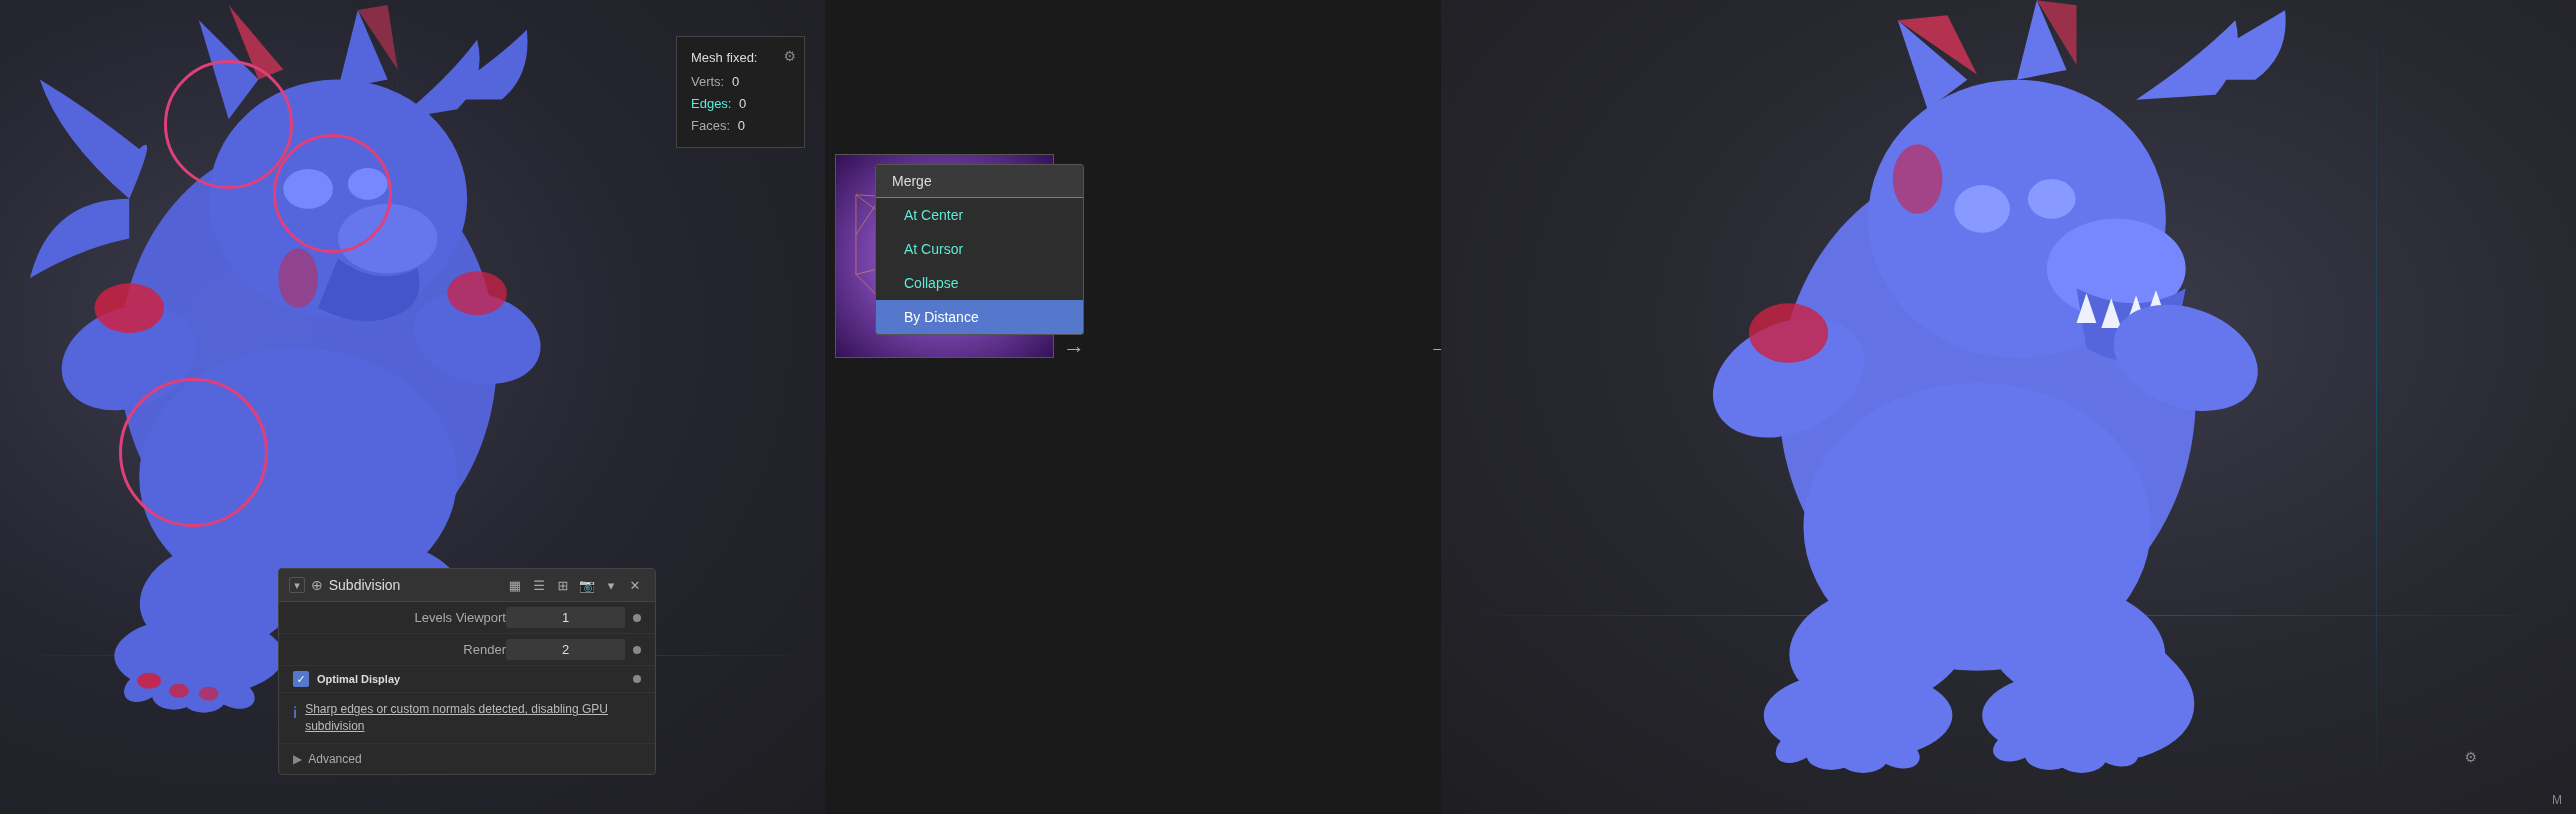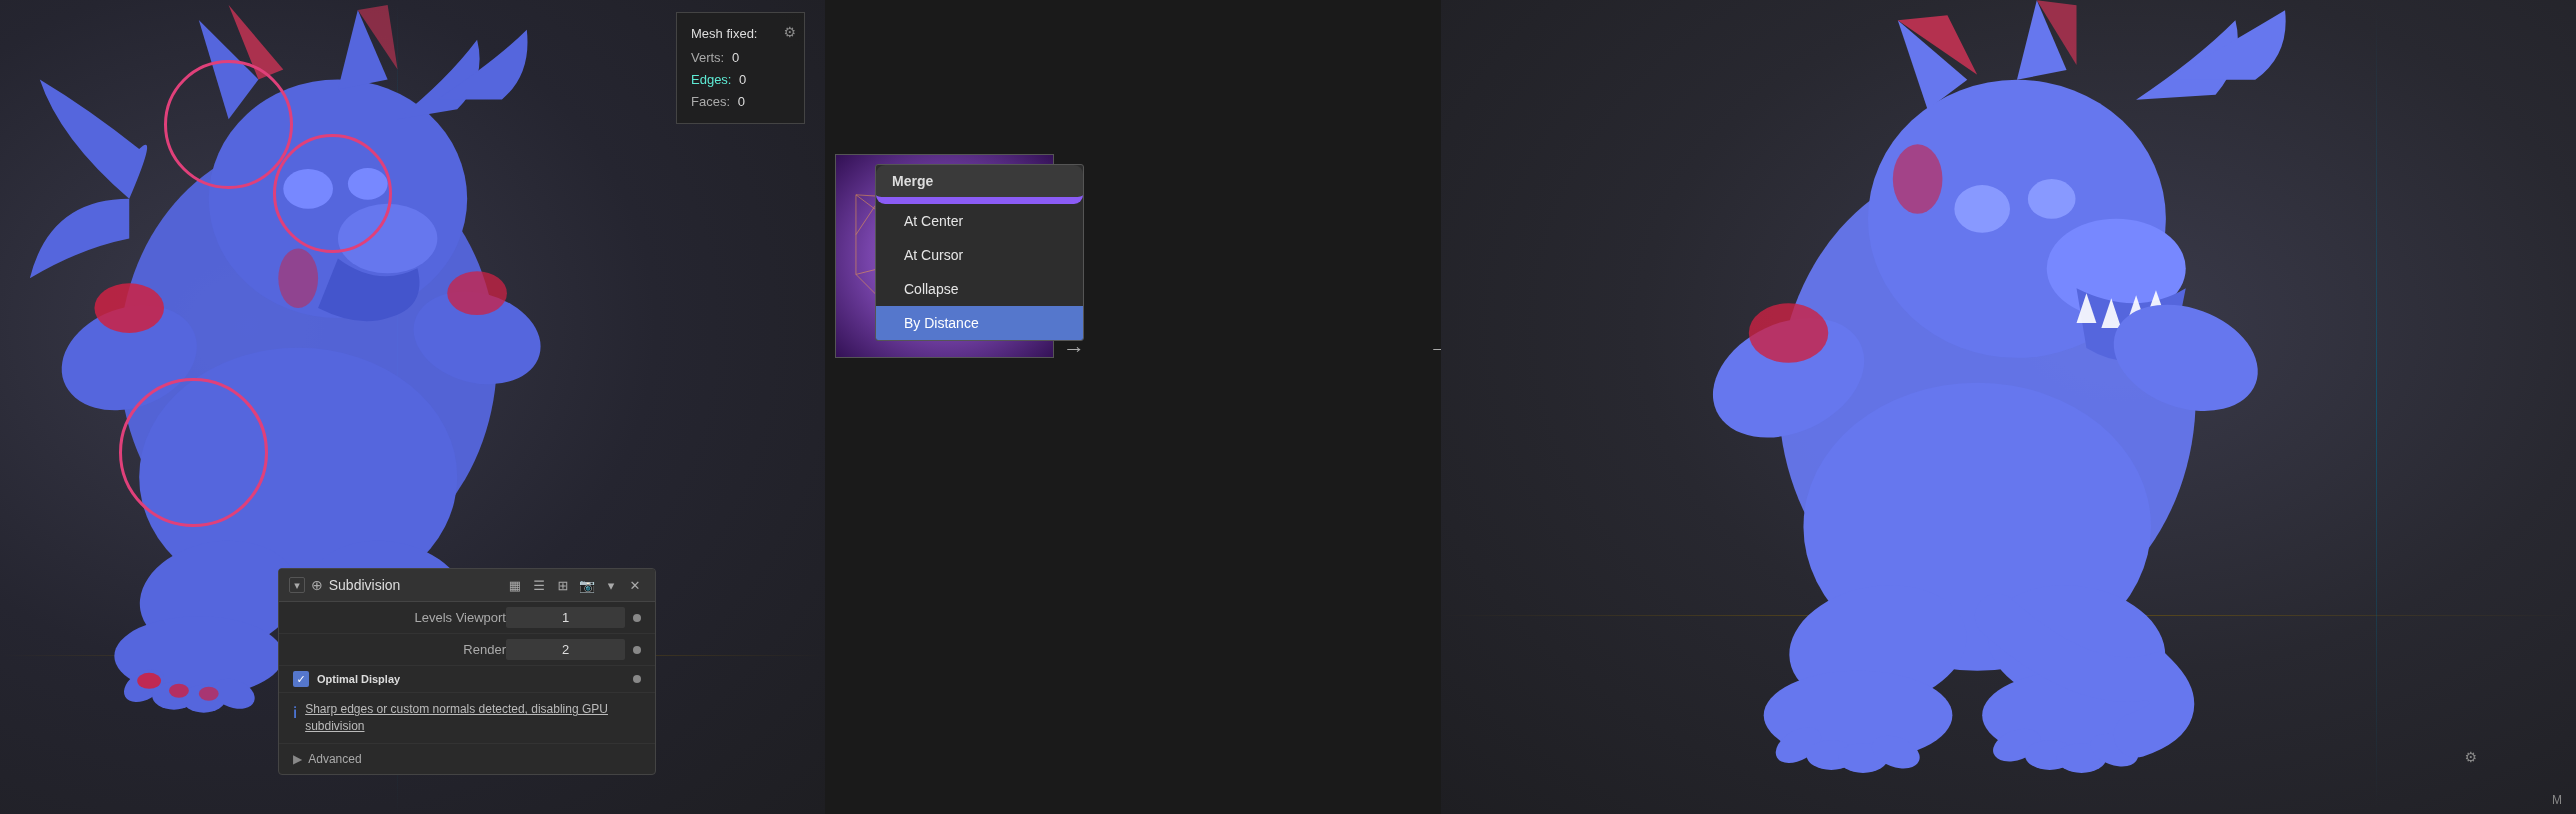--- a/index.html
+++ b/index.html
@@ -54,21 +54,21 @@
     .circle-annotation {
       position: absolute;
       border: 3px solid #e0407a;
       border-radius: 50%;
       pointer-events: none;
     }
 
     
     .info-box {
       position: absolute;
-      top: 12px;
+      top: 36px;
       right: 20px;
       background: rgba(30, 30, 30, 0.85);
       border: 1px solid #444;
       padding: 10px 14px;
       color: #ccc;
       font-size: 13px;
       line-height: 1.7;
       min-width: 129px;
     }
 
@@ -263,28 +263,27 @@
       border-radius: 3px;
       overflow: hidden;
       z-index: 20;
     }
 
     .merge-header {
       background: #3a3a3a;
       padding: 8px 16px;
       color: #ddd;
       font-size: 14px;
-      font-weight: 700;
-      border-bottom: 7px solid #8b5cf6;
-      border-radius: 9px;
+      font-weight: 400;
+      border-bottom: 1px solid #8b5cf6;
     }
 
     .merge-item {
       padding: 9px 28px;
-      color: #e5e5e5;
+      color: #5eead4;
       font-size: 14px;
       cursor: pointer;
     }
 
     .merge-item.highlighted {
       background: #5577cc;
       color: white;
     }
 
     

